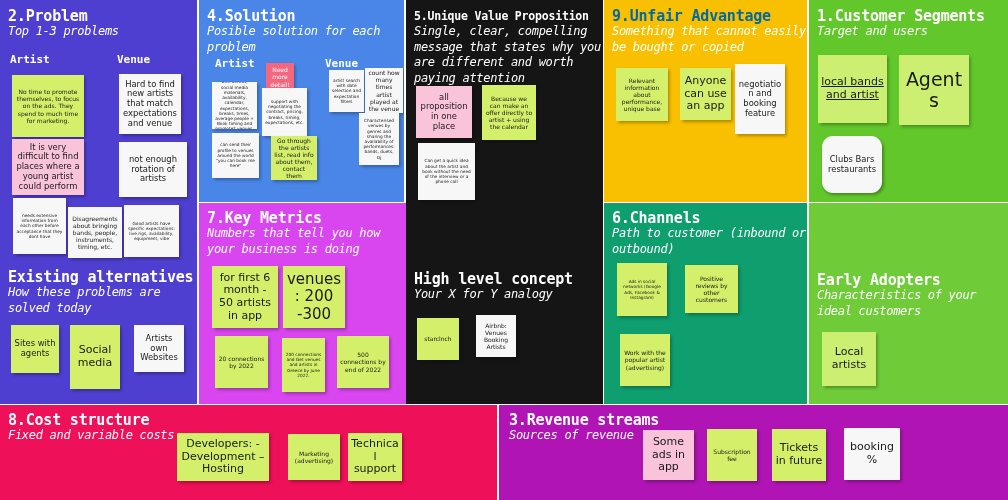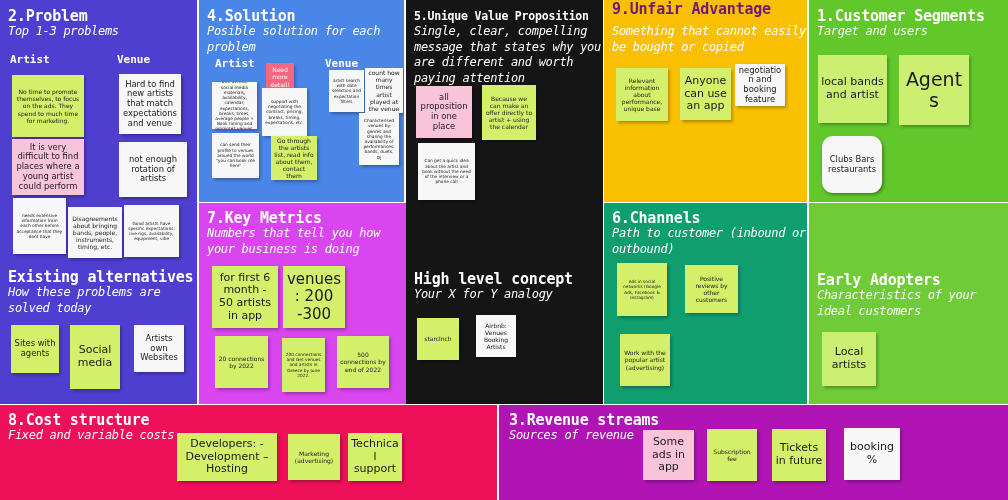--- a/index.html
+++ b/index.html
@@ -188,30 +188,30 @@
 
     <div class="note n-green t-sm" style="left:11px;top:318px;width:42px;height:42px;">
       <span>starclnch</span>
       </div>
     <div class="note n-white t-sm" style="left:70px;top:315px;width:40px;height:42px;">
       <span>Airbnb: Venues Booking Artists</span>
       </div>
   </div>
 
   <div class="panel" style="left:604px;top:0;width:203px;height:202px;background:#f8c000;">
-    <div class="sec-title" style="position:absolute;left:8px;top:2px;color:#701a75;">9.Unfair Advantage</div>
+    <div class="sec-title" style="position:absolute;left:8px;top:9px;color:#0369a1;">9.Unfair Advantage</div>
     <div class="sec-sub" style="position:absolute;left:8px;top:24px;width:195px;color:#ffffff;">Something that cannot easily be bought or copied</div>
 
     <div class="note n-green t-sm" style="left:12px;top:68px;width:52px;height:53px;">
       <span>Relevant information about performance, unique base</span>
       </div>
     <div class="note n-green t-lg" style="left:76px;top:68px;width:51px;height:52px;">
       <span>Anyone can use an app</span>
       </div>
-    <div class="note n-white t-md" style="left:131px;top:64px;width:50px;height:42px;">
+    <div class="note n-white t-md" style="left:131px;top:64px;width:50px;height:70px;">
       <span>negotiation and booking feature</span>
       </div>
   </div>
 
   <div class="panel" style="left:604px;top:203px;width:203px;height:201px;background:#0f9e6e;">
     <div class="sec-title" style="position:absolute;left:8px;top:8px;color:#ffffff;">6.Channels</div>
     <div class="sec-sub" style="position:absolute;left:8px;top:23px;width:195px;color:#ffffff;">Path to customer (inbound or outbound)</div>
 
     <div class="note n-green t-xs" style="left:13px;top:60px;width:50px;height:53px;">
       <span>Ads in social networks (Google Ads, Facebook &amp; Instagram)</span>
@@ -221,21 +221,21 @@
       </div>
     <div class="note n-green t-sm" style="left:16px;top:131px;width:50px;height:52px;">
       <span>Work with the popular artist (advertising)</span>
       </div>
   </div>
 
   <div class="panel" style="left:809px;top:0;width:199px;height:202px;background:#62c72b;">
     <div class="sec-title" style="position:absolute;left:8px;top:9px;color:#ffffff;">1.Customer Segments</div>
     <div class="sec-sub" style="position:absolute;left:8px;top:24px;width:190px;color:#ffffff;">Target and users</div>
 
-    <div class="note n-green2 t-lg" style="left:9px;top:55px;width:69px;height:68px;">
+    <div class="note n-green2 t-lg" style="left:9px;top:55px;width:69px;height:68px;text-decoration:underline;">
       <span>local bands and artist</span>
       </div>
     <div class="note n-green2 t-xxl" style="left:90px;top:55px;width:70px;height:70px;">
       <span>Agents</span>
       </div>
     <div class="note n-white t-md" style="left:13px;top:136px;width:60px;height:57px;border-radius:11px;">
       <span>Clubs Bars restaurants</span>
       </div>
   </div>
 
@@ -245,21 +245,21 @@
 
     <div class="note n-green2 t-lg" style="left:13px;top:129px;width:54px;height:54px;">
       <span>Local artists</span>
       </div>
   </div>
 
   <div class="panel" style="left:0;top:405px;width:497px;height:95px;background:#ee1058;">
     <div class="sec-title" style="position:absolute;left:8px;top:8px;color:#ffffff;">8.Cost structure</div>
     <div class="sec-sub" style="position:absolute;left:8px;top:23px;width:240px;color:#ffffff;">Fixed and variable costs</div>
 
-    <div class="note n-green t-lg" style="left:177px;top:28px;width:100px;height:48px;">
+    <div class="note n-green t-lg" style="left:177px;top:28px;width:92px;height:48px;">
       <span>Developers: - Development – Hosting</span>
       </div>
     <div class="note n-green t-sm" style="left:288px;top:29px;width:52px;height:46px;">
       <span>Marketing (advertising)</span>
       </div>
     <div class="note n-green t-lg" style="left:348px;top:28px;width:54px;height:48px;">
       <span>Technical support</span>
       </div>
   </div>
 

